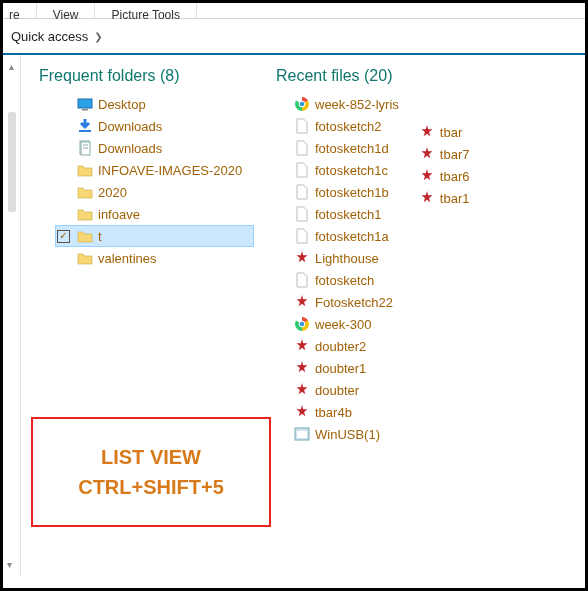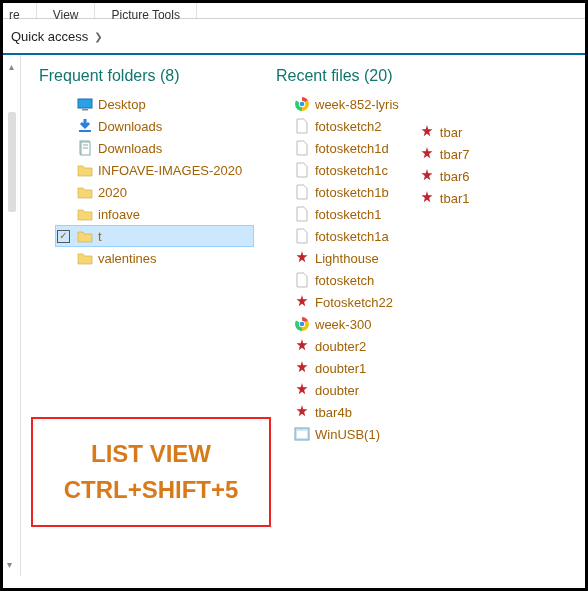--- a/index.html
+++ b/index.html
@@ -25,21 +25,21 @@
 .heading { color: #0f766e; font-size: 16px; margin-bottom: 8px; font-weight: 400; }
 
 .item { display: flex; align-items: center; height: 22px; font-size: 13px; color: #a16207; padding: 0 2px; gap: 5px; cursor: default; white-space: nowrap; margin-left: 16px; }
 .item.sel { background: #cce8ff; border: 1px solid #99d1ff; height: 22px; padding: 0 1px; }
 .chk { width: 13px; height: 13px; border: 1px solid #555; margin-right: 2px; display: flex; align-items: center; justify-content: center; font-size: 10px; line-height: 1; }
 .chkspace { width: 15px; }
 
 .icon { width: 16px; height: 16px; display: flex; align-items: center; justify-content: center; flex-shrink: 0; }
 .icon svg { width: 16px; height: 16px; }
 
-.annotation { position: absolute; left: 28px; top: 362px; width: 240px; height: 110px; border: 2px solid #e22; display: flex; flex-direction: column; align-items: center; justify-content: center; font-family: "Trebuchet MS", sans-serif; font-weight: bold; font-size: 24px; color: #d87a1a; line-height: 1.5; }
+.annotation { position: absolute; left: 28px; top: 362px; width: 240px; height: 110px; border: 2px solid #e22; display: flex; flex-direction: column; align-items: center; justify-content: center; font-family: "Trebuchet MS", sans-serif; font-weight: bold; font-size: 20px; color: #d87a1a; line-height: 1.5; }
 </style>
 </head>
 <body>
 
 <svg width="0" height="0" style="position:absolute">
   <defs>
     <g id="ic-folder">
         <path fill="#f7d774" stroke="#caa93a" stroke-width="0.6" d="M1 4 h5 l1.5 2 H15 v8 H1 z"></path>
       </g>
     <g id="ic-desktop">

